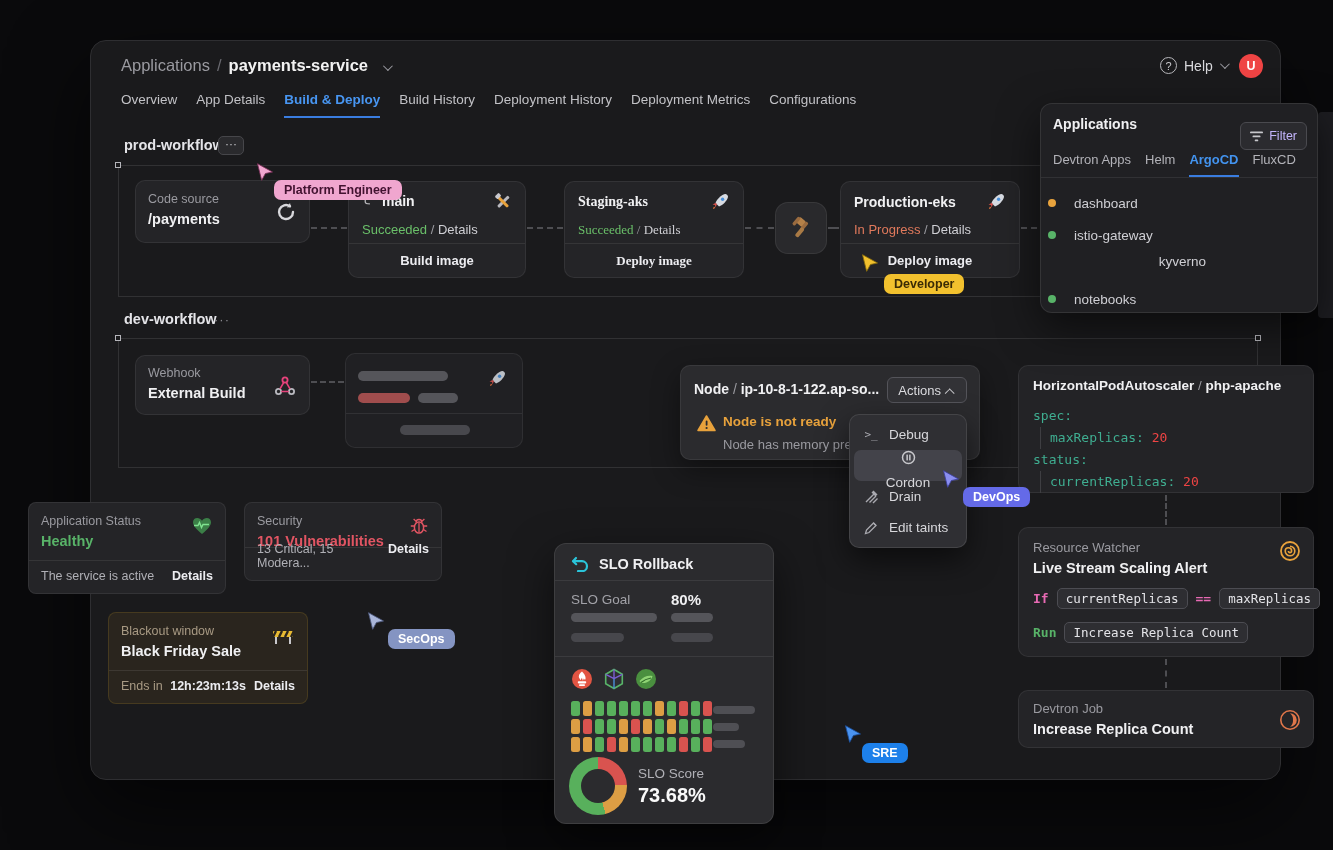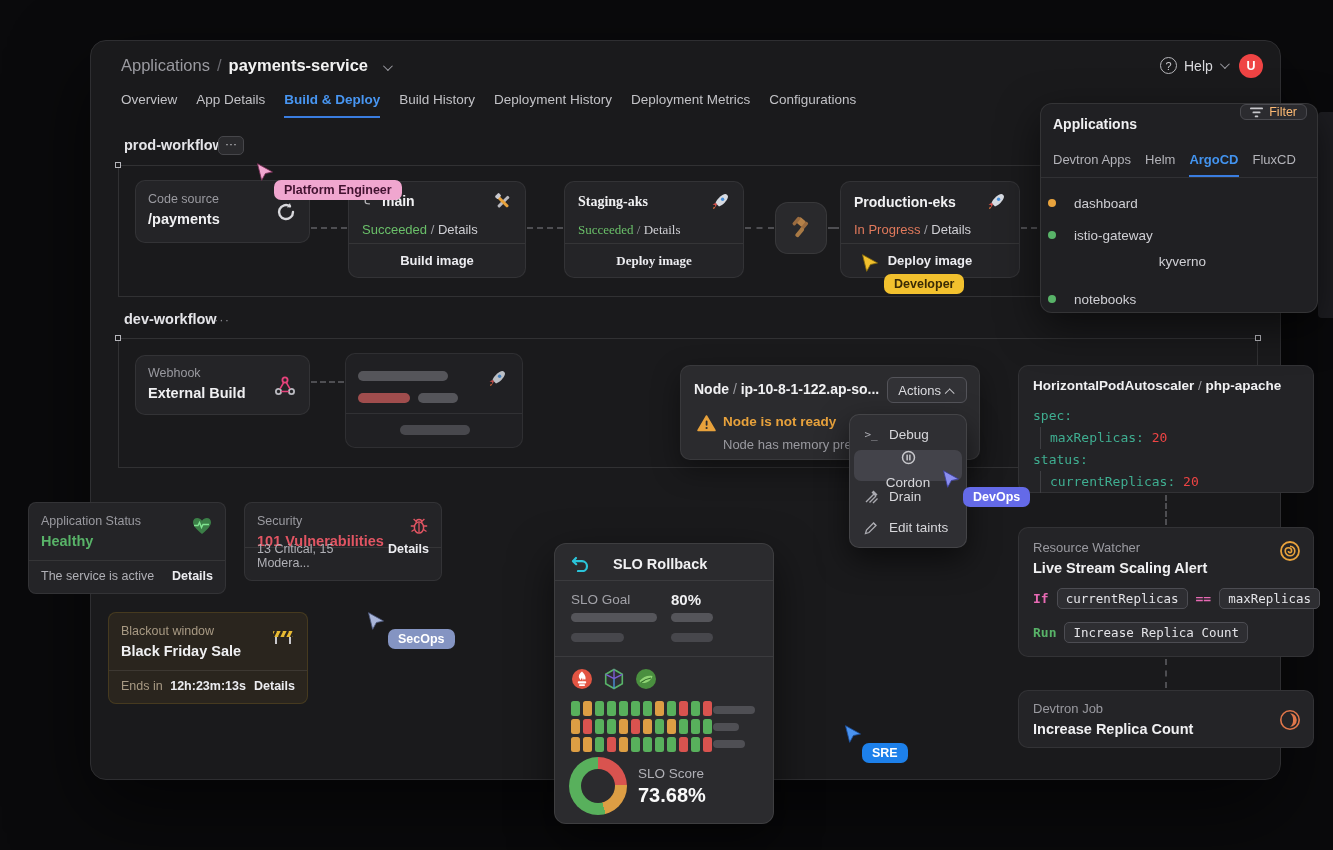--- a/index.html
+++ b/index.html
@@ -65,23 +65,23 @@
     align-items:center; justify-content:center; }
 
   
   .sk { position:absolute; border-radius:5px; background:#55555a; }
 
   
   .apps-panel { position:absolute; left:1040px; top:103px; width:278px; height:210px;
     background:#202023; border:1px solid rgba(255,255,255,.09); border-radius:12px;
     box-shadow:0 14px 40px rgba(0,0,0,.55); z-index:40; }
   .apps-panel h3 { position:absolute; left:12px; top:12px; font-size:14px; color:#f0f0f2; }
-  .filter-btn { position:absolute; right:10px; top:0; height:16px; padding:0 9px; display:flex;
+  .filter-btn { position:absolute; right:10px; top:18px; height:28px; padding:0 9px; display:flex;
     align-items:center; gap:6px; border:1px solid #4a4a4f; border-radius:6px; background:#2b2b2f;
-    color:#fdba74; font-size:12.5px; cursor:pointer; }
+    color:#c4b5fd; font-size:12.5px; cursor:pointer; }
   .apps-tabs { position:absolute; left:12px; top:48px; display:flex; gap:14px; }
   .apps-tab { font-size:13px; color:#b2b2b8; padding-bottom:8px; cursor:pointer; }
   .apps-tab.active { color:#4394f0; font-weight:700; border-bottom:2px solid #3a7de0; }
   .apps-div { position:absolute; left:0; right:0; top:73px; height:1px; background:rgba(255,255,255,.08); }
   .app-item { position:absolute; left:0; right:0; height:30px; display:flex; align-items:center;
     gap:18px; padding-left:7px; cursor:pointer; }
   .app-item .dot { width:8px; height:8px; border-radius:50%; }
   .app-item .nm { font-size:13.5px; color:#cfcfd4; }
 
   
@@ -113,21 +113,21 @@
 
   
   .stat-footer { position:absolute; left:12px; right:12px; bottom:10px; display:flex;
     justify-content:space-between; font-size:12.5px; color:#b0b0b6; }
   .stat-footer b { color:#ececf0; cursor:pointer; }
 
   
   .slo { position:absolute; left:554px; top:543px; width:220px; height:281px; background:#2b2b2e;
     border:1px solid rgba(255,255,255,.09); border-radius:12px;
     box-shadow:0 16px 44px rgba(0,0,0,.55); z-index:30; }
-  .slo-head { position:absolute; left:16px; top:11px; display:flex; align-items:flex-end; gap:23px;
+  .slo-head { position:absolute; left:16px; top:11px; display:flex; align-items:flex-end; gap:9px;
     font-size:14.5px; font-weight:700; color:#f0f0f2; }
   .slo-div { position:absolute; left:0; right:0; height:1px; background:rgba(255,255,255,.08); }
   .heat { position:absolute; left:16px; top:157px; display:grid;
     grid-template-columns:repeat(12,9px); grid-auto-rows:15px; gap:3px; }
   .heat div { border-radius:2.5px; }
   .hg { background:#58b05c; } .ho { background:#dd9e44; } .hr { background:#d9534f; }
   .donut { position:absolute; left:14px; top:213px; width:58px; height:58px; border-radius:50%; }
   .donut::after { content:""; position:absolute; left:12px; top:12px; width:34px; height:34px;
     border-radius:50%; background:#2b2b2e; }
 

